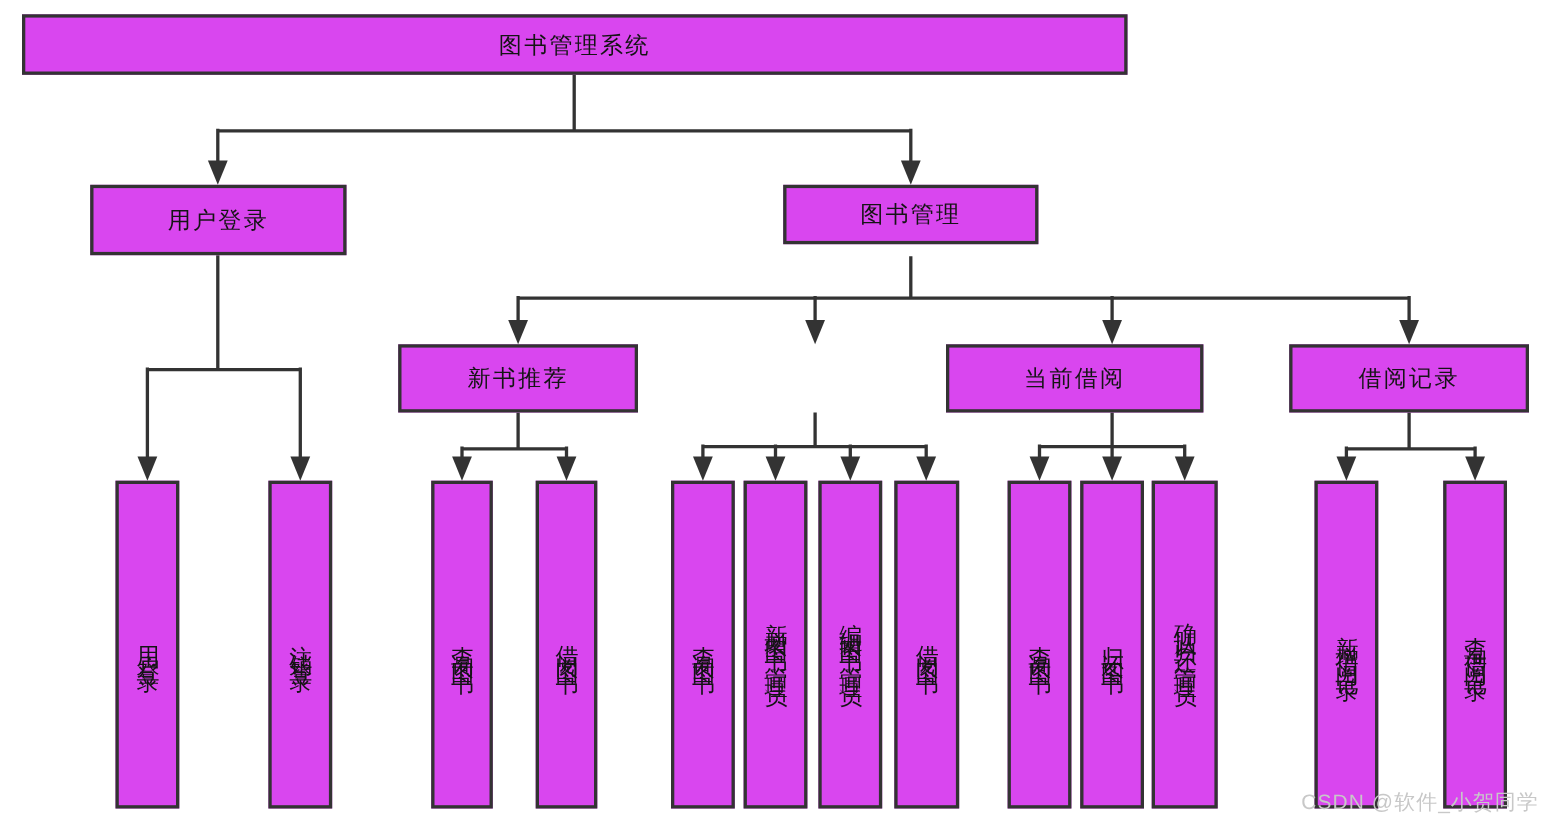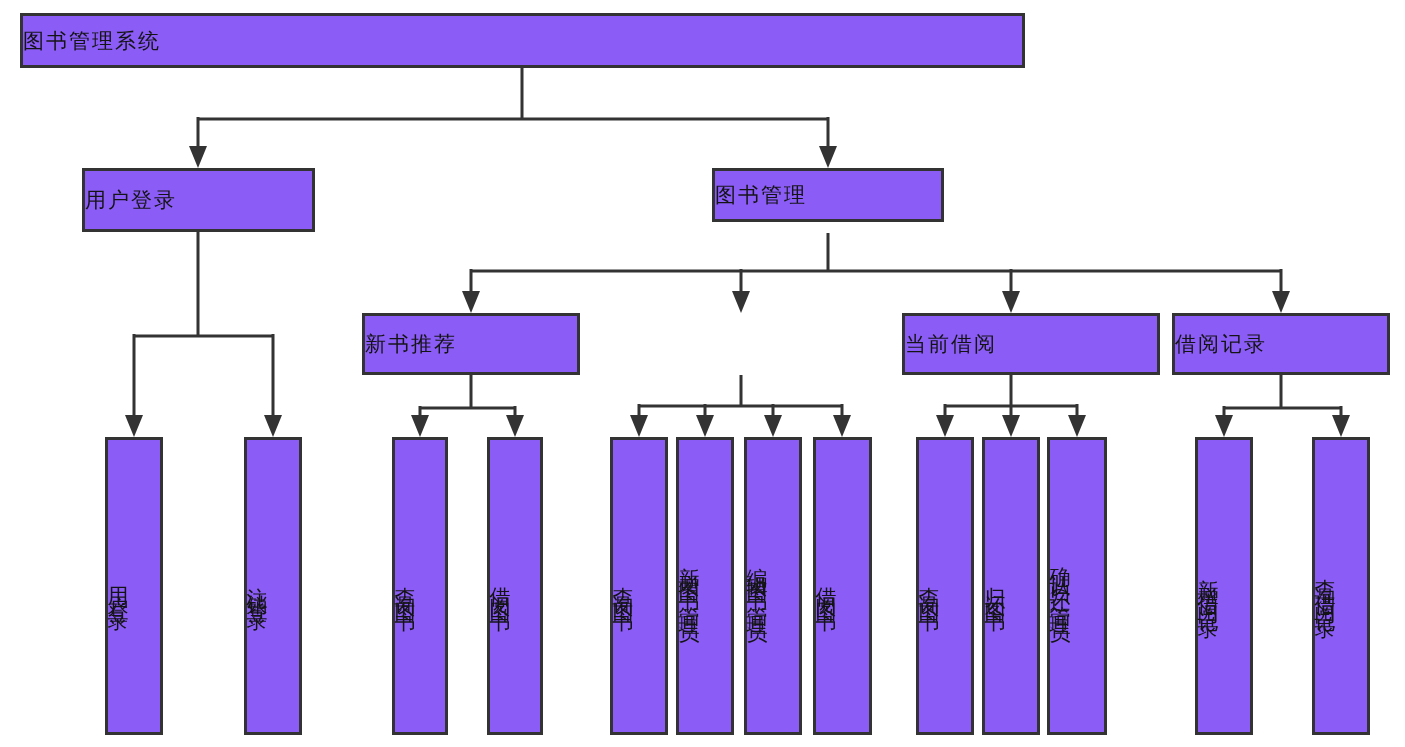--- a/index.html
+++ b/index.html
@@ -16,23 +16,24 @@
     font-family:"Liberation Sans","DejaVu Sans",sans-serif;
     overflow:hidden;
   }
   #wires{position:absolute;left:0;top:0;width:1405px;height:747px;}
   #wires path{stroke:var(--line);stroke-width:3;fill:none;}
   #wires polygon{fill:var(--line);stroke:none;}
   .box{
     position:absolute;
     box-sizing:border-box;
     border:3px solid var(--line);
-    background:#8b5cf6;
+    background:#d946ef;
     display:flex;
     align-items:center;
+    justify-content:center;
     color:var(--text);
   }
   .box.h span{
     font-size:21px;
     letter-spacing:2px;
     white-space:nowrap;
   }
   .box.v span{
     writing-mode:vertical-rl;
     text-orientation:mixed;
@@ -104,21 +105,21 @@
   <div class="box h" style="left:82px;top:168px;width:233px;height:64px">
     <span>用户登录</span>
   </div>
   <div class="box h" style="left:712px;top:168px;width:232px;height:54px">
     <span>图书管理</span>
   </div>
 
   <div class="box h" style="left:362px;top:313px;width:218px;height:62px">
     <span>新书推荐</span>
   </div>
-  <div class="box h" style="left:902px;top:313px;width:258px;height:62px">
+  <div class="box h" style="left:860px;top:313px;width:234px;height:62px">
     <span>当前借阅</span>
   </div>
   <div class="box h" style="left:1172px;top:313px;width:218px;height:62px">
     <span>借阅记录</span>
   </div>
 
   <div class="box v" style="left:105px;top:437px;width:58px;height:298px">
     <span>用户登录</span>
   </div>
   <div class="box v" style="left:244px;top:437px;width:58px;height:298px">
@@ -155,14 +156,15 @@
     <span>确认归还（管理员）</span>
   </div>
 
   <div class="box v" style="left:1195px;top:437px;width:58px;height:298px">
     <span>新增借阅记录</span>
   </div>
   <div class="box v" style="left:1312px;top:437px;width:58px;height:298px">
     <span>查询借阅记录</span>
   </div>
 
+  <div id="watermark">CSDN @软件_小贺同学</div>
 
 </div>
 
 </body></html>

